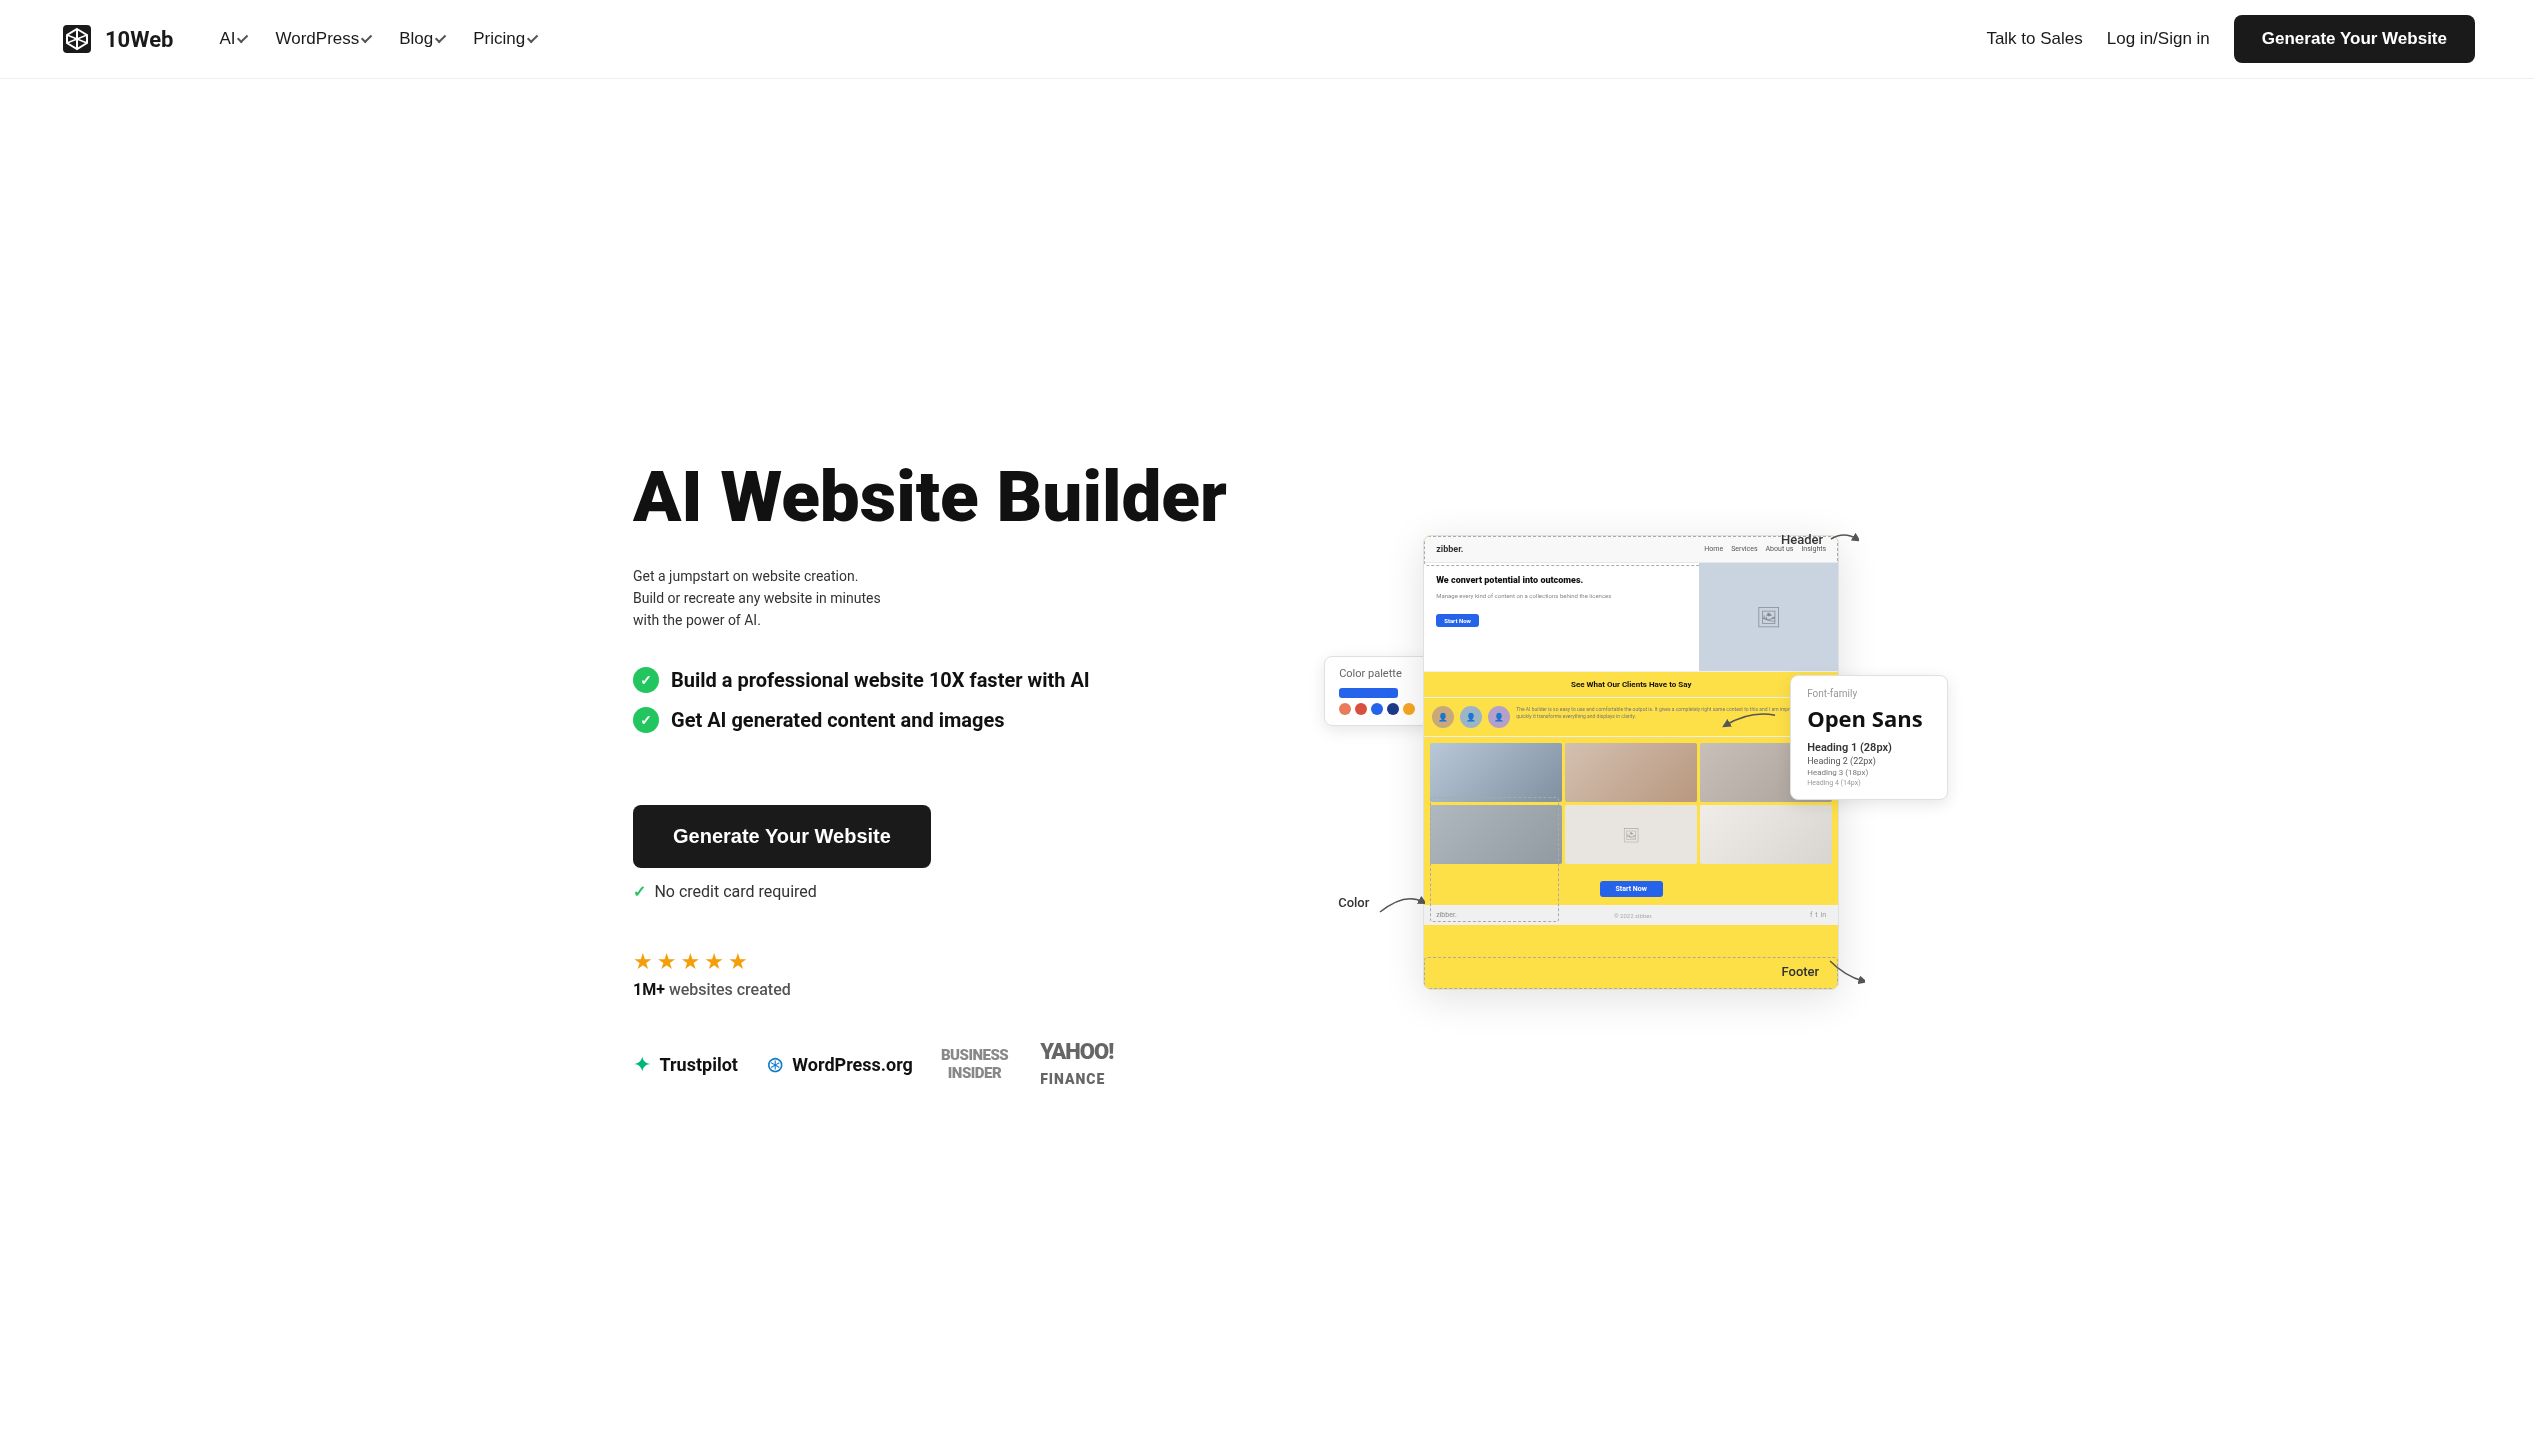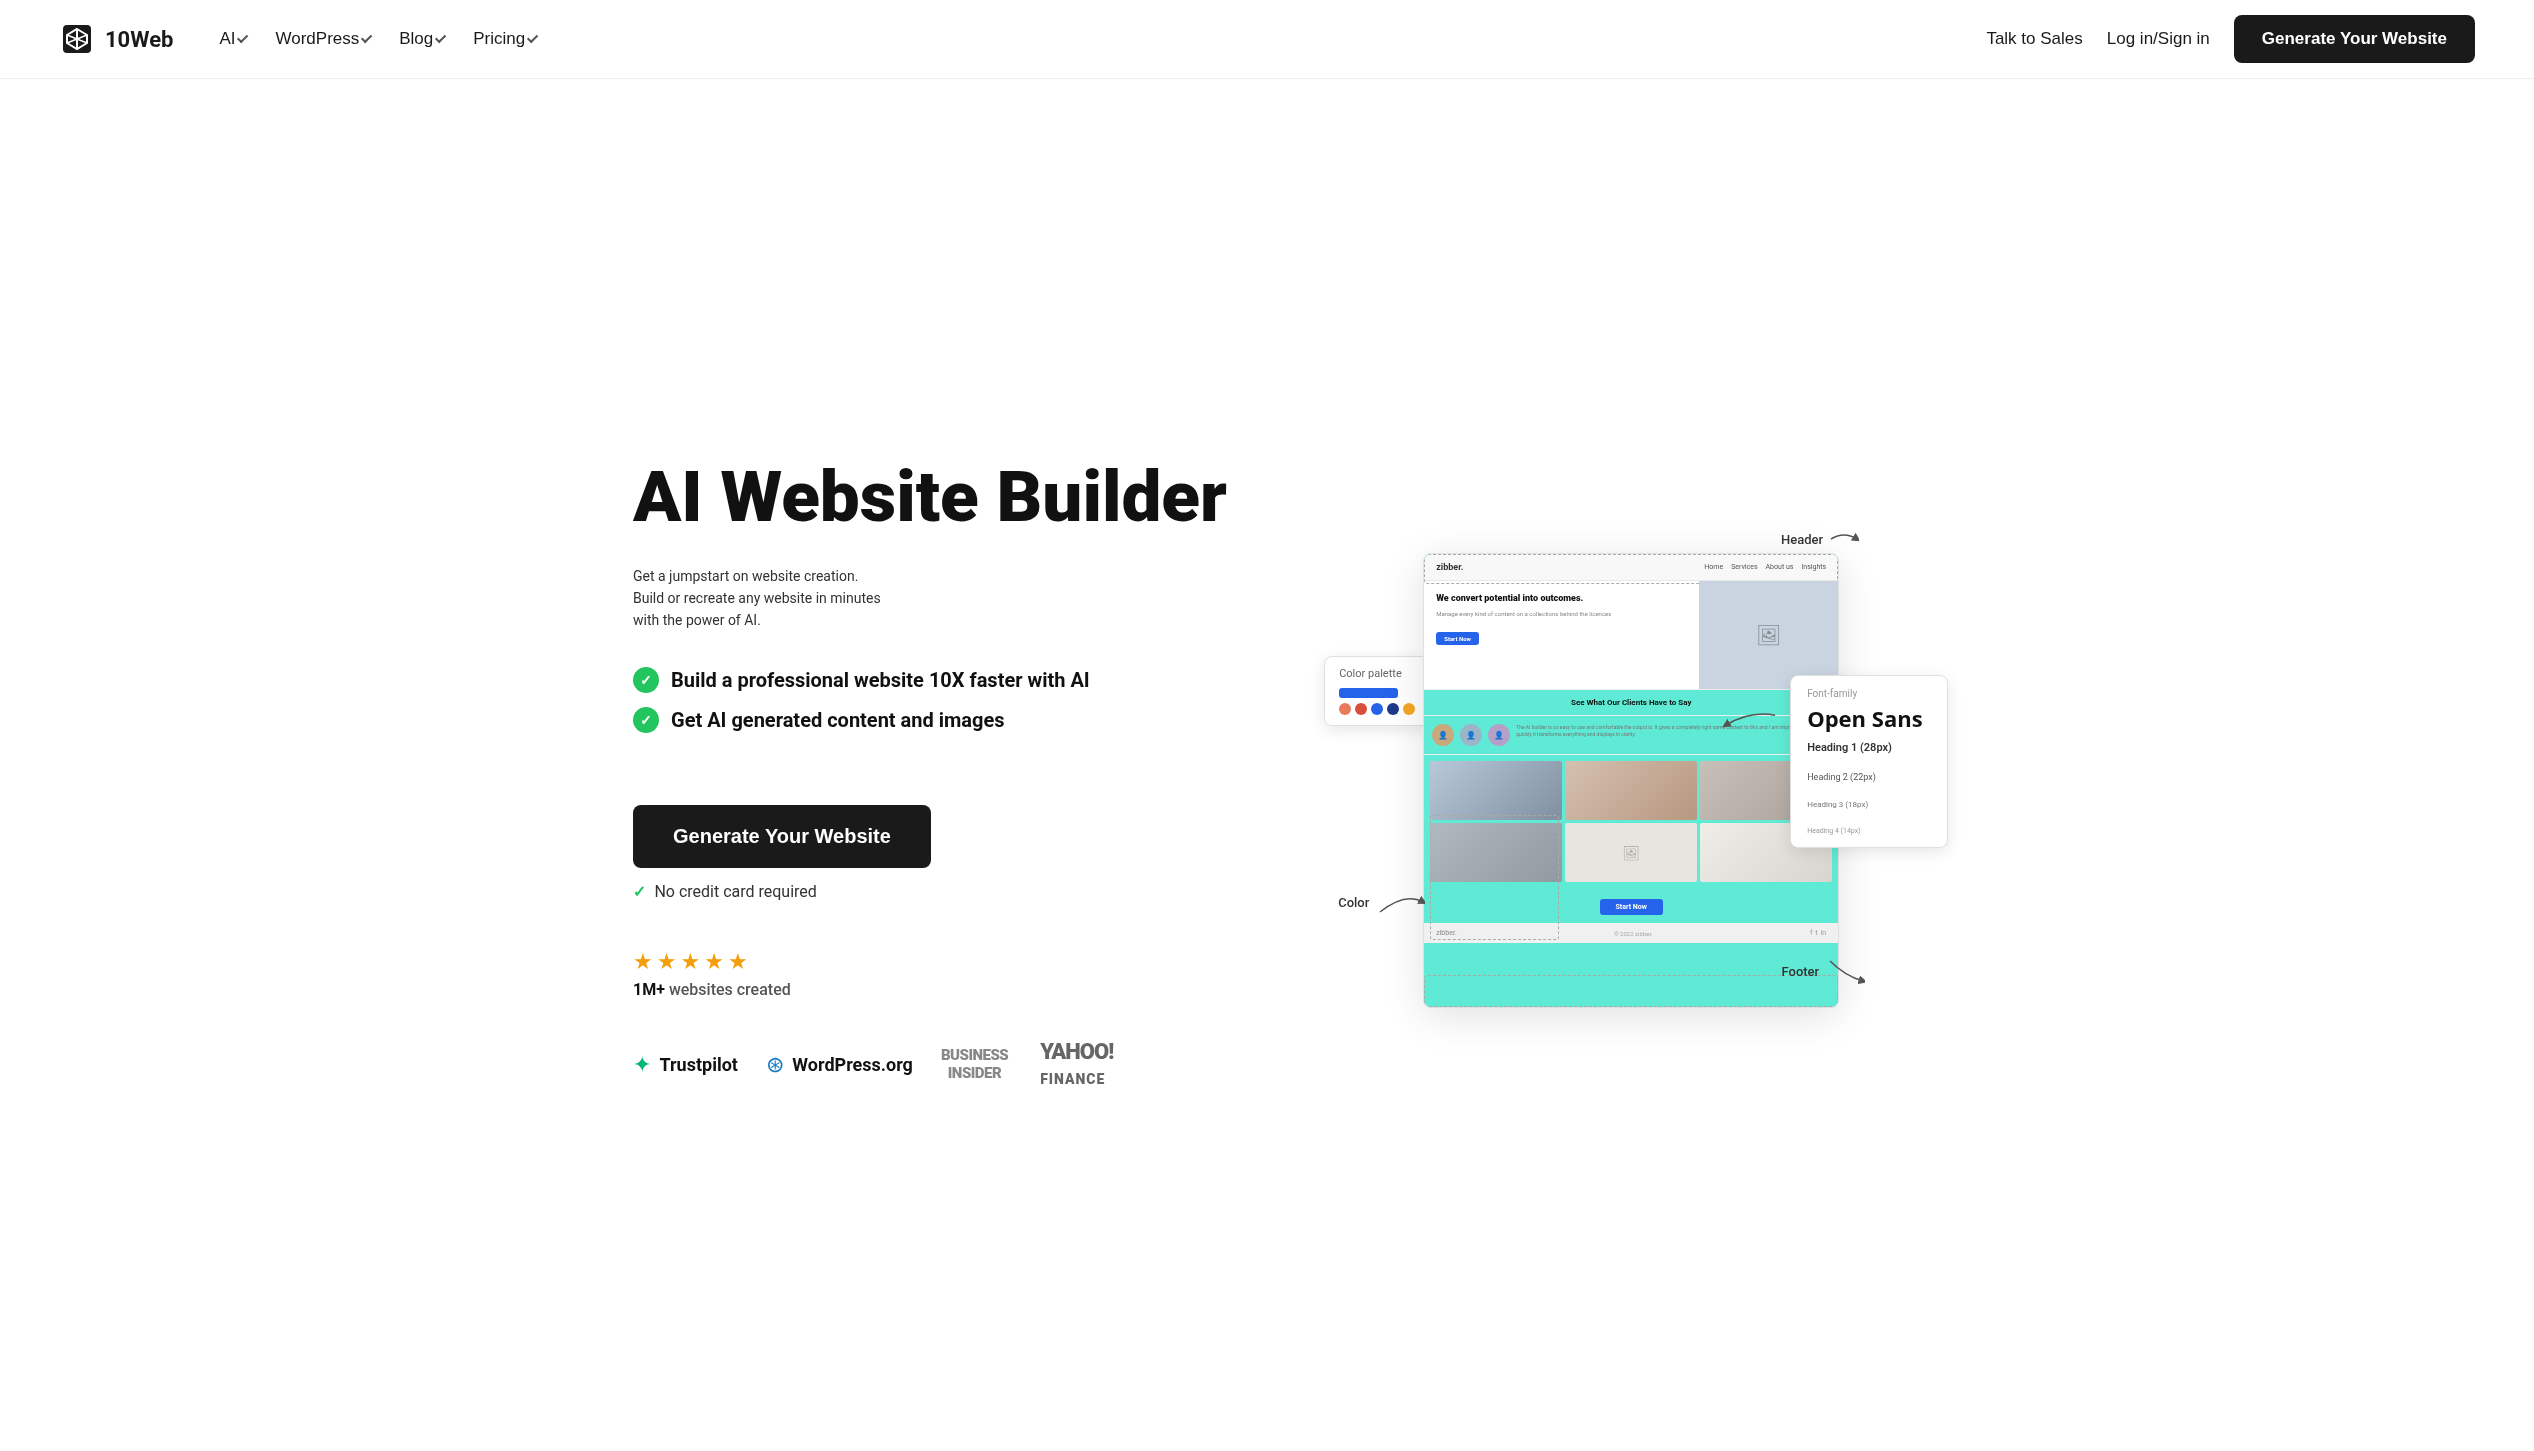--- a/index.html
+++ b/index.html
@@ -80,23 +80,23 @@
     .bi-logo { font-size: 15px; font-weight: 900; color: #888; line-height: 1.2; text-align: center; letter-spacing: -0.5px; }
     .yahoo-logo { font-size: 22px; font-weight: 900; color: #666; letter-spacing: -1px; }
 
     
     .hero-right { flex: 0 0 48%; display: flex; align-items: center; justify-content: center; position: relative; }
     .illustration-container {
       position: relative; width: 545px; height: 515px;
     }
     
     .website-preview {
-      position: absolute; top: 36px; left: 99px; right: 0;
+      position: absolute; top: 18px; left: 99px; right: 0;
       width: 416px; height: 455px;
-      background: #5eead4; border: 1.5px solid #e0e0e0; border-radius: 8px;
+      background: #fde047; border: 1.5px solid #e0e0e0; border-radius: 8px;
       overflow: hidden; box-shadow: 0 8px 40px rgba(0,0,0,0.12);
     }
     .preview-nav {
       background: #f8f8f8; border-bottom: 1px solid #e8e8e8;
       padding: 8px 12px; display: flex; align-items: center; justify-content: space-between;
       font-size: 8px; color: #666;
     }
     .preview-brand { font-weight: 700; font-size: 9px; color: #333; }
     .preview-nav-links { display: flex; gap: 8px; font-size: 7px; color: #555; }
     .preview-hero-section {
@@ -141,21 +141,21 @@
 
     
     .font-card {
       position: absolute; right: -79px; top: 158px;
       background: #fff; border: 1px solid #e0e0e0; border-radius: 8px;
       padding: 12px 16px; box-shadow: 0 4px 16px rgba(0,0,0,0.1);
       min-width: 158px;
     }
     .font-card-label { font-size: 10px; color: #999; margin-bottom: 4px; }
     .font-name { font-size: 22px; font-weight: 700; color: #111; margin-bottom: 8px; font-family: 'Open Sans', sans-serif; }
-    .font-headings { display: flex; flex-direction: column; gap: 18px; }
+    .font-headings { display: flex; flex-direction: column; gap: 2px; }
     .fh1 { font-size: 11px; color: #333; font-weight: 600; }
     .fh2 { font-size: 9px; color: #555; }
     .fh3 { font-size: 8px; color: #777; }
     .fh4 { font-size: 7px; color: #999; }
 
     
     .arrow-svg { position: absolute; }
 
     
     .dashed-header-overlay {

